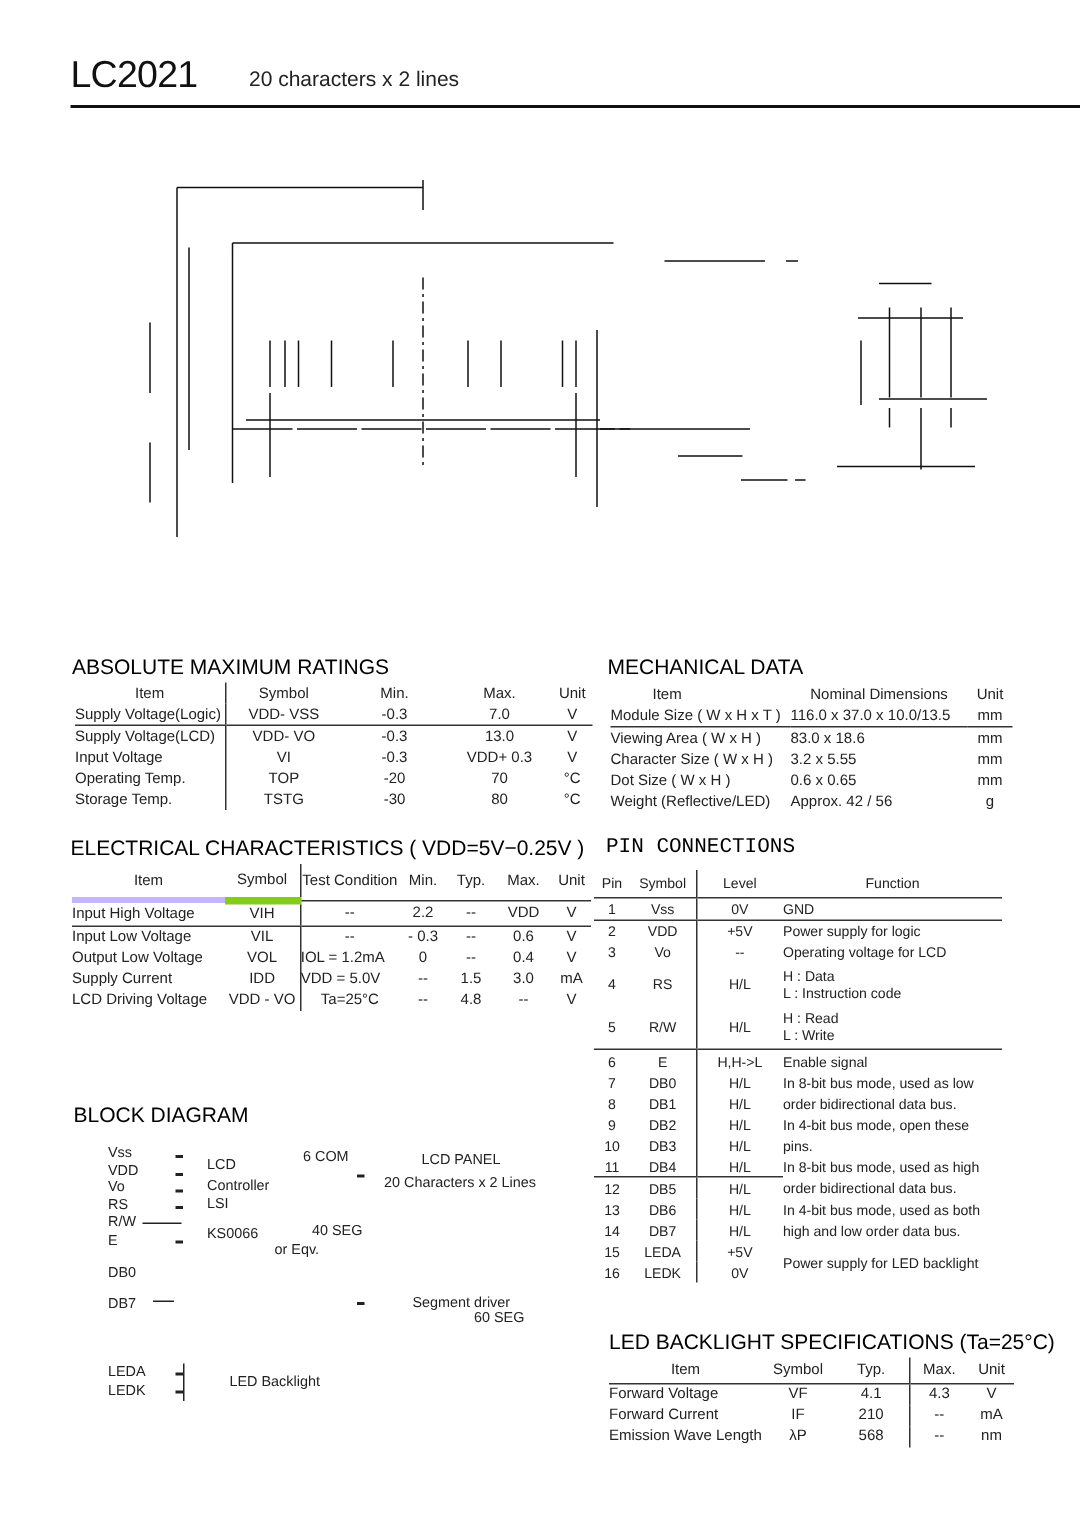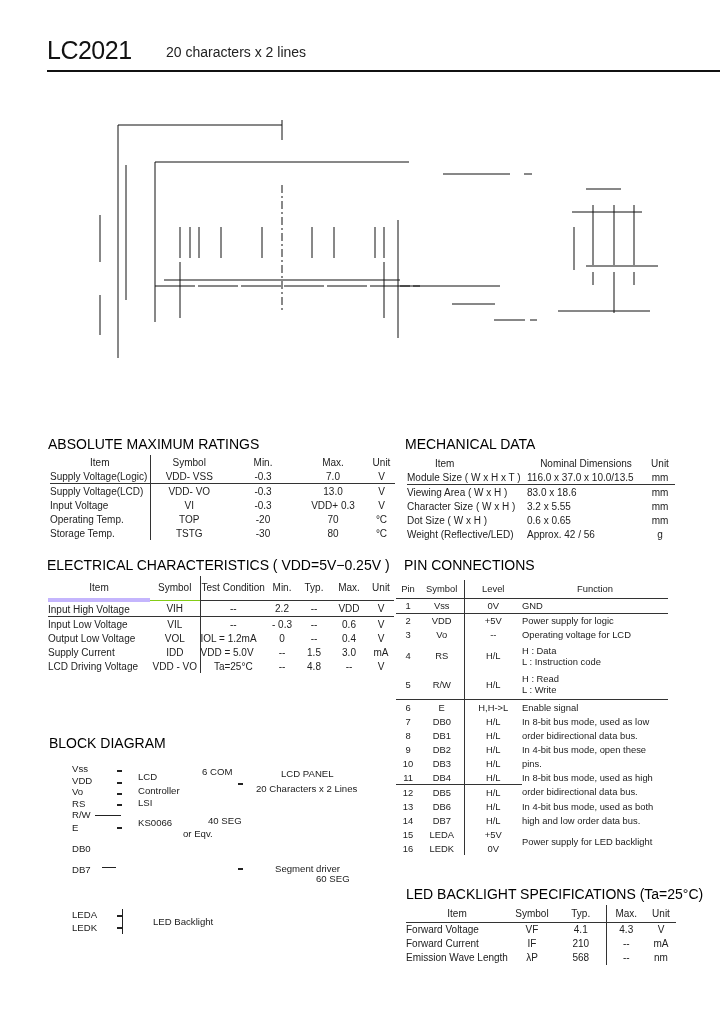--- a/index.html
+++ b/index.html
@@ -192,21 +192,21 @@
     <th class="c">Item</th>
     <th class="c">Symbol</th>
     <th class="c bl" style="line-height:9px;white-space:normal">Test Condition</th>
     <th class="c">Min.</th>
     <th class="c">Typ.</th>
     <th class="c">Max.</th>
     <th class="c">Unit</th>
   </tr>
   <tr class="bb" style="border-top:1px solid #333">
     <td class="l" style="border-top:4px solid #c4b5fd">Input  High Voltage</td>
-    <td class="c" style="border-top:1px solid #84cc16">VIH</td>
+    <td class="c" style="border-top:5px solid #84cc16">VIH</td>
     <td class="c bl" style="border-top:1px solid #333">--</td>
     <td class="c" style="border-top:1px solid #333">2.2</td>
     <td class="c" style="border-top:1px solid #333">--</td>
     <td class="c" style="border-top:1px solid #333">VDD</td>
     <td class="c" style="border-top:1px solid #333">V</td>
   </tr>
   <tr>
     <td class="l">Input  Low Voltage</td>
     <td class="c">VIL</td>
     <td class="c bl">--</td>
@@ -238,21 +238,21 @@
     <td class="c">VDD - VO</td>
     <td class="c bl">Ta=25°C</td>
     <td class="c">--</td>
     <td class="c">4.8</td>
     <td class="c">--</td>
     <td class="c">V</td>
   </tr>
 </tbody>
   </table>
 
-<div class="abs sec" style="left:404px;top:557px;">PIN CONNECTIONS</div>
+<div class="abs sec" style="left:404px;top:557px;font-family:Liberation Mono, monospace;">PIN CONNECTIONS</div>
 <table class="spec" style="left:396px;top:580px;width:272px;font-size:9.4px;">
   <colgroup>
       <col style="width:24px">
       <col style="width:44px">
       <col style="width:58px">
       <col style="width:146px">
     </colgroup>
   <tbody>
       <tr class="bb" style="height:18px">
     <th class="c">Pin</th>

